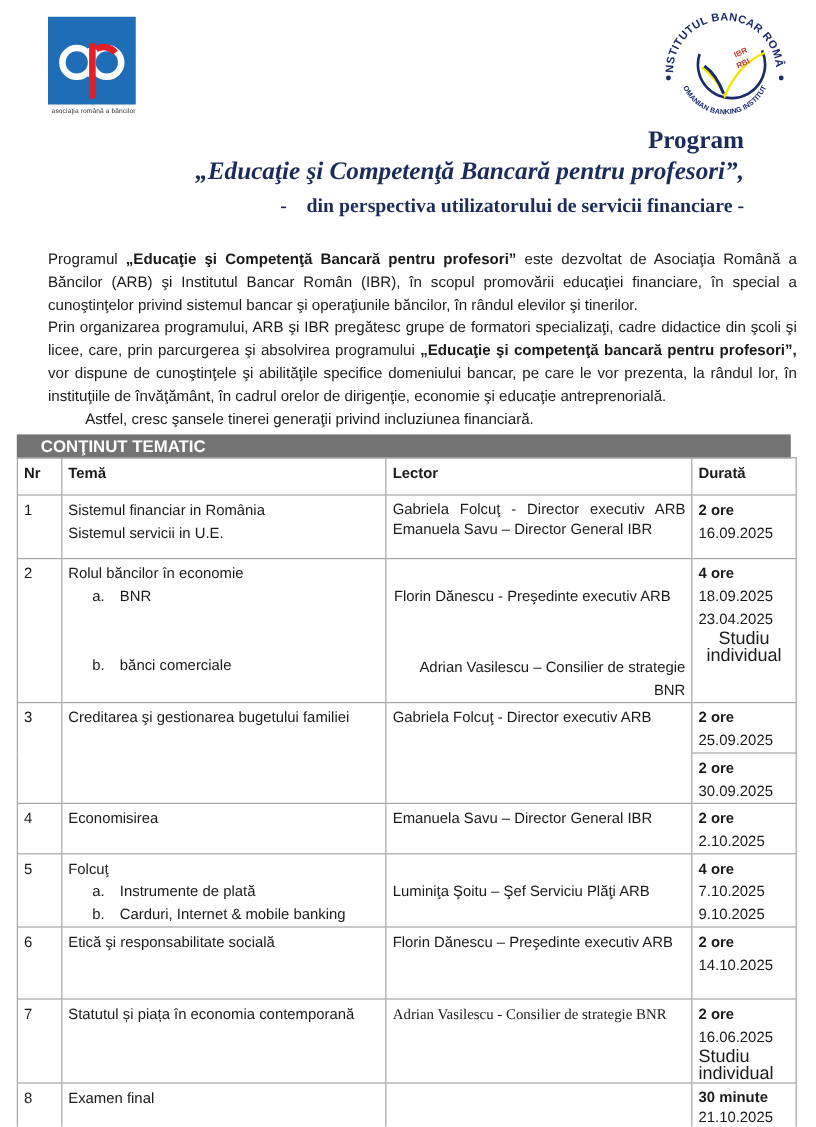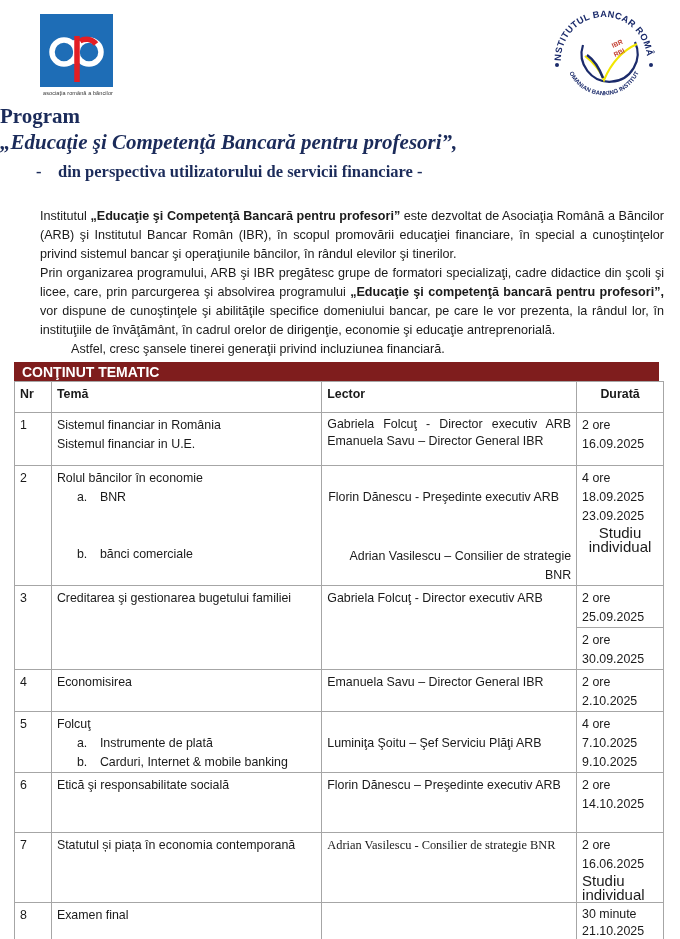--- a/index.html
+++ b/index.html
@@ -7,36 +7,36 @@
   .abs { position:absolute; }
 
   
   .arb-logo { left:40px; top:14px; width:73px; height:73px; background:#1e6db6; }
   .arb-caption { left:36px; top:90px; width:84px; font-size:5.5px; color:#333; text-align:center; letter-spacing:0.1px; white-space:nowrap; }
 
   
   .ibr-logo { left:543px; top:2px; width:122px; height:104px; }
 
   
-  .title { left:0; width:620px; text-align:left; font-family:"Liberation Serif", serif; color:#1b2b5a; }
+  .title { left:0; width:620px; text-align:right; font-family:"Liberation Serif", serif; color:#1b2b5a; }
   .t1 { top:104px; font-size:21px; font-weight:bold; }
   .t2 { top:130px; font-size:21px; font-style:italic; font-weight:bold; }
   .t3 { top:162px; font-size:16.5px; font-weight:bold; }
 
   .para { left:40px; width:624px; font-size:12.6px; line-height:19px; text-align:justify; color:#1a1a1a; }
   .para b { font-weight:bold; }
 
   
-  .sect { left:14px; top:362px; width:645px; height:20px; background:#7f1d1d; color:#fff; font-weight:bold; font-size:14px; line-height:20px; padding-left:8px; box-sizing:border-box; }
+  .sect { left:14px; top:362px; width:645px; height:20px; background:#737373; color:#fff; font-weight:bold; font-size:14px; line-height:20px; padding-left:20px; box-sizing:border-box; }
 
   table.tt { position:absolute; left:14px; top:381px; width:650px; border-collapse:collapse; font-size:12.4px; }
   table.tt td { border:1.5px solid #a6a6a6; vertical-align:top; padding:3px 5px 0 5px; line-height:19px; }
-  .c1 { width:26px; } .c2 { width:261px; } .c3 { width:244px; } .c4 { width:76px;text-align:center; }
+  .c1 { width:26px; } .c2 { width:261px; } .c3 { width:244px; } .c4 { width:76px; }
   .hdr td { font-weight:bold; height:27px; vertical-align:middle; padding-top:0; }
-  .bold { font-weight:normal; }
+  .bold { font-weight:bold; }
   .sub { padding-left:20px; }
   .sub .lt { display:inline-block; width:23px; }
   .small { font-size:15px; line-height:14px; }
   .center { text-align:center; }
   .right { text-align:right;margin-top:40px; }
   .just { text-align:justify; text-align-last:justify; }
 </style>
 </head>
 <body>
 
@@ -69,42 +69,42 @@
     <path d="M40 43 A28 28 0 1 0 92 40" fill="none" stroke="#1b2b6b" stroke-width="2.2"></path>
     <path d="M42 54 Q55 64 61 78 Q72 52 94 42" fill="none" stroke="#f2e600" stroke-width="2"></path>
     <path d="M44 53 Q54 60 60 76" fill="none" stroke="#1b2b6b" stroke-width="2.5"></path>
     <text x="70" y="46" font-size="6.5" font-weight="bold" fill="#c0392b" font-family="Liberation Sans, sans-serif" transform="rotate(-25 70 46)">IBR</text>
     <text x="72" y="55" font-size="6.5" font-weight="bold" fill="#c0392b" font-family="Liberation Sans, sans-serif" transform="rotate(-25 72 55)">RBI</text>
   </svg>
 </div>
 
 <div class="abs title t1">Program</div>
 <div class="abs title t2">„Educaţie şi Competenţă Bancară pentru profesori”,</div>
-<div class="abs title t3" style="white-space:pre;margin-left:36px;">-    din perspectiva utilizatorului de servicii financiare -</div>
-
-<div class="abs para" style="top:207px;"><span>Institutul </span><b>„Educaţie şi Competenţă Bancară pentru profesori”</b><span> este dezvoltat de Asociaţia Română a Băncilor (ARB) şi Institutul Bancar Român (IBR), în scopul promovării educaţiei financiare, în special a cunoştinţelor privind sistemul bancar şi operaţiunile băncilor, în rândul elevilor şi tinerilor.</span></div>
+<div class="abs title t3" style="white-space:pre;">-    din perspectiva utilizatorului de servicii financiare -</div>
+
+<div class="abs para" style="top:207px;"><span>Programul </span><b>„Educaţie şi Competenţă Bancară pentru profesori”</b><span> este dezvoltat de Asociaţia Română a Băncilor (ARB) şi Institutul Bancar Român (IBR), în scopul promovării educaţiei financiare, în special a cunoştinţelor privind sistemul bancar şi operaţiunile băncilor, în rândul elevilor şi tinerilor.</span></div>
 <div class="abs para" style="top:264px;"><span>Prin organizarea programului, ARB şi IBR pregătesc grupe de formatori specializaţi, cadre didactice din şcoli şi licee, care, prin parcurgerea şi absolvirea programului </span><b>„Educaţie şi competenţă bancară pentru profesori”,</b><span> vor dispune de cunoştinţele şi abilităţile specifice domeniului bancar, pe care le vor prezenta, la rândul lor, în instituţiile de învăţământ, în cadrul orelor de dirigenţie, economie şi educaţie antreprenorială.</span></div>
 <div class="abs para" style="top:340px;margin-left:31px;">Astfel, cresc şansele tinerei generaţii privind incluziunea financiară.</div>
 
 <div class="abs sect">CONŢINUT TEMATIC</div>
 
 <table class="tt">
   <tbody>
       <tr class="hdr">
     <td class="c1">Nr</td>
     <td class="c2">Temă</td>
     <td class="c3">Lector</td>
     <td class="c4">Durată</td>
   </tr>
 
   <tr style="height:53px;">
     <td>1</td>
     <td>
       <div>Sistemul financiar in România</div>
-      <div>Sistemul financiar in U.E.</div>
+      <div>Sistemul servicii in U.E.</div>
     </td>
     <td style="line-height:17px;">
       <div class="just">Gabriela Folcuţ - Director executiv ARB</div>
       <div>Emanuela Savu – Director General IBR</div>
     </td>
     <td>
       <div class="bold">2 ore</div>
       <div>16.09.2025</div>
     </td>
   </tr>
@@ -118,21 +118,21 @@
       <div class="sub"><span class="lt">b.</span><span>bănci comerciale</span></div>
     </td>
     <td>
       <div style="height:19px;"></div>
       <div style="padding-left:1px;">Florin Dănescu - Preşedinte executiv ARB</div>
       <div class="right">Adrian Vasilescu – Consilier de strategie BNR</div>
     </td>
     <td>
       <div class="bold">4 ore</div>
       <div>18.09.2025</div>
-      <div>23.09.2025</div>
+      <div>23.04.2025</div>
       <div class="small center">Studiu individual</div>
     </td>
   </tr>
 
   <tr>
     <td rowspan="2">3</td>
     <td rowspan="2">Creditarea şi gestionarea bugetului familiei</td>
     <td rowspan="2">Gabriela Folcuţ - Director executiv ARB</td>
     <td>
       <div class="bold">2 ore</div>

